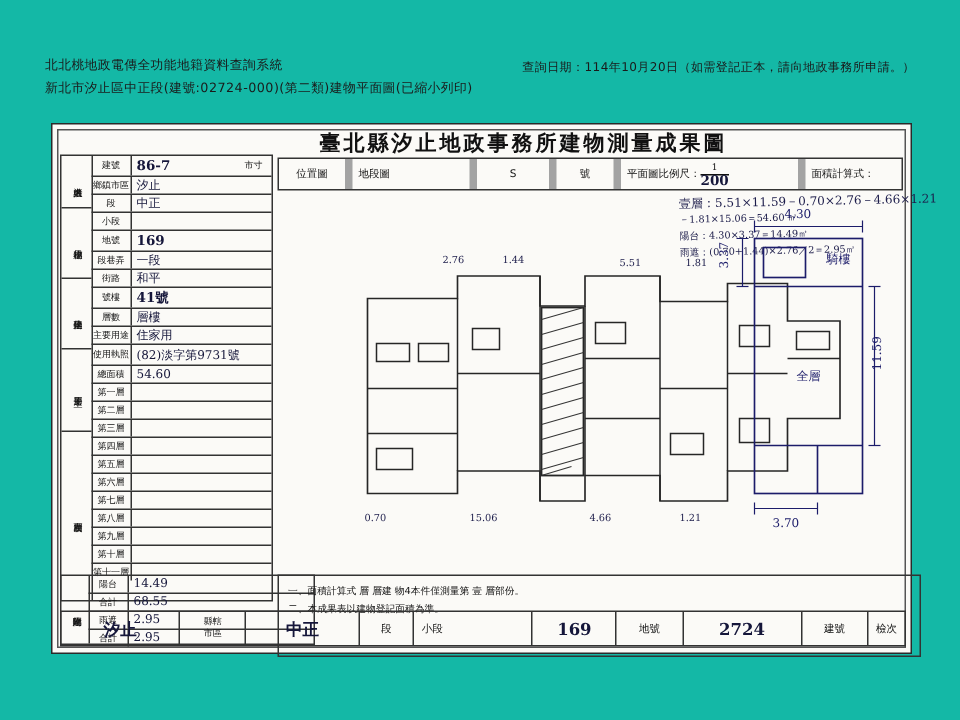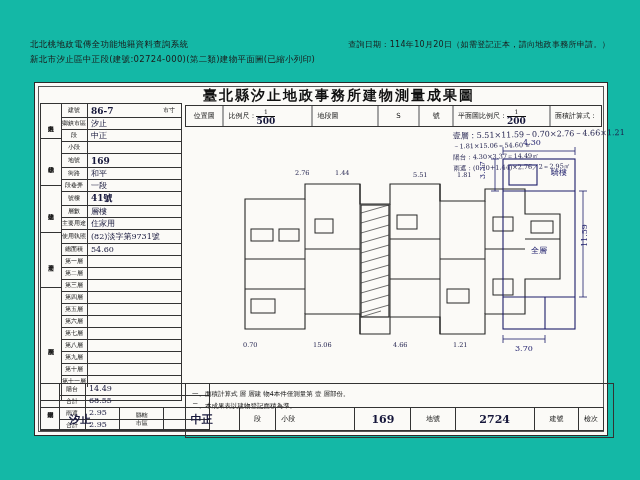--- a/index.html
+++ b/index.html
@@ -30,21 +30,21 @@
     position:absolute;left:34px;top:82px;
     width:572px;height:352px;
     border:1.4px solid #2a2a2a;
     background:#fbfaf7;
   }
   .inner-border{
     position:absolute;left:3px;top:3px;right:3px;bottom:3px;
     border:.8px solid #555;
   }
   .title{
-    position:absolute;left:154px;top:4px;width:300px;
+    position:absolute;left:164px;top:4px;width:300px;
     text-align:center;font-size:14px;font-weight:bold;
     color:#111;letter-spacing:2px;
     font-family:"DejaVu Serif","Liberation Serif",serif;
   }
   
   .ltable{
     position:absolute;left:5px;top:20px;width:140px;height:296px;
     border:1px solid #333;font-size:6.5px;color:#111;
   }
   .ltable .col-head{
@@ -76,21 +76,21 @@
   .r .val.hw2{font-size:8px;color:#15163a;}
 
   
   .topstrip{
     position:absolute;left:150px;top:22px;width:415px;height:20px;
     border:1px solid #333;display:flex;align-items:center;
     font-size:7px;color:#111;
   }
   .topstrip .seg{
     padding:0 4px;height:100%;display:flex;align-items:center;
-    border-right:2px solid #a3a3a3;white-space:nowrap;
+    border-right:5px solid #a3a3a3;white-space:nowrap;
   }
   .topstrip .seg:last-child{border-right:none;}
   .frac{display:inline-block;text-align:center;line-height:8px;
         font-family:"DejaVu Serif","Liberation Serif",serif;}
   .frac .den{border-top:1px solid #111;display:block;font-size:9px;}
   .hwnum{font-family:"DejaVu Serif","Liberation Serif",serif;
          font-size:11px;color:#15163a;font-weight:bold;}
 
   
   .calc{
@@ -177,26 +177,26 @@
           </div>
         <div class="r">
             <div class="lab">小段</div>
             <div class="val"></div>
           </div>
         <div class="r" style="height:13px">
             <div class="lab">地號</div>
             <div class="val hw">169</div>
           </div>
         <div class="r">
+            <div class="lab">段巷弄</div>
+            <div class="val hw2">一段</div>
+          </div>
+        <div class="r">
             <div class="lab">街路</div>
             <div class="val hw2">和平</div>
-          </div>
-        <div class="r">
-            <div class="lab">段巷弄</div>
-            <div class="val hw2">一段</div>
           </div>
         <div class="r" style="height:13px">
             <div class="lab">號樓</div>
             <div class="val hw">41號</div>
           </div>
         <div class="r">
             <div class="lab">層數</div>
             <div class="val hw2">層樓</div>
           </div>
         <div class="r">
@@ -277,27 +277,20 @@
         </div>
         <div style="display:flex;height:11px;">
           <div style="width:26px;border-right:1px solid #333;display:flex;align-items:center;justify-content:center;font-size:6px">合計</div>
           <div style="flex:1;padding-left:3px;font-size:8px;color:#15163a;font-family:'DejaVu Serif',serif">2.95</div>
         </div>
       </div>
     </div>
 
     <div class="topstrip">
       <div class="seg" style="width:36px;justify-content:center">位置圖</div>
-      <div class="seg" style="width:100px">
-        <span>比例尺：</span>
-        <span class="frac">
-          <span style="font-size:6px">1</span>
-          <span class="den hwnum">500</span>
-        </span>
-      </div>
       <div class="seg" style="width:70px">地段圖</div>
       <div class="seg" style="width:40px;justify-content:center">S</div>
       <div class="seg" style="width:30px;justify-content:center">號</div>
       <div class="seg" style="width:110px">
         <span>平面圖比例尺：</span>
         <span class="frac">
           <span style="font-size:6px">1</span>
           <span class="den hwnum">200</span>
         </span>
       </div>

